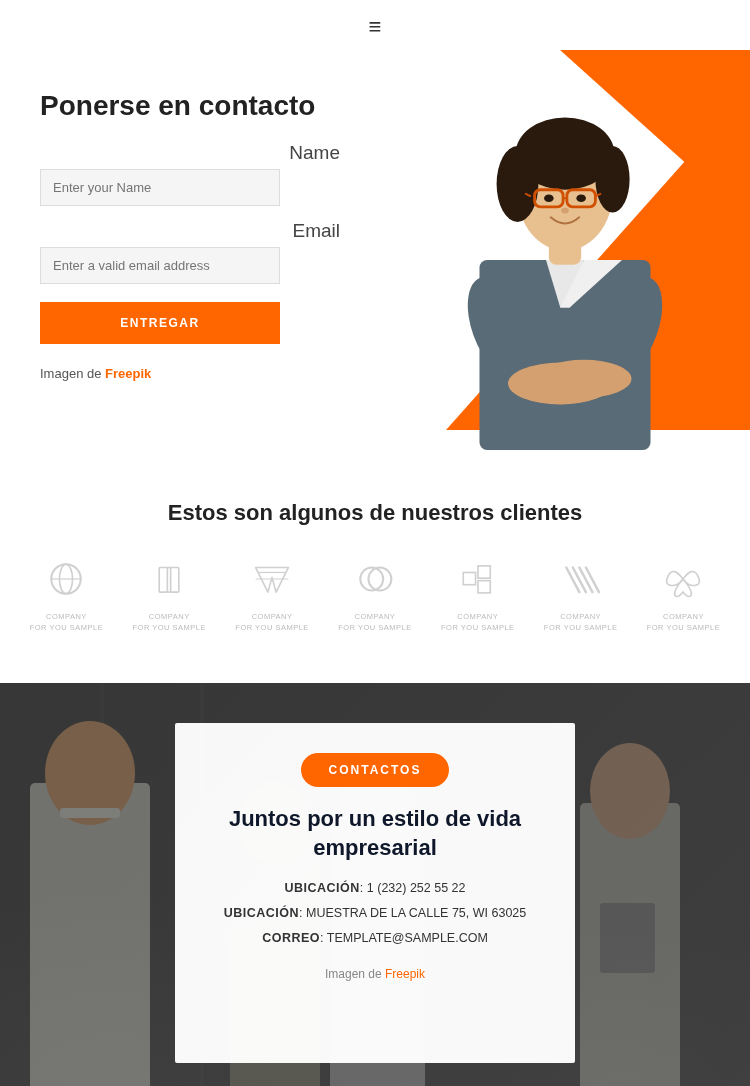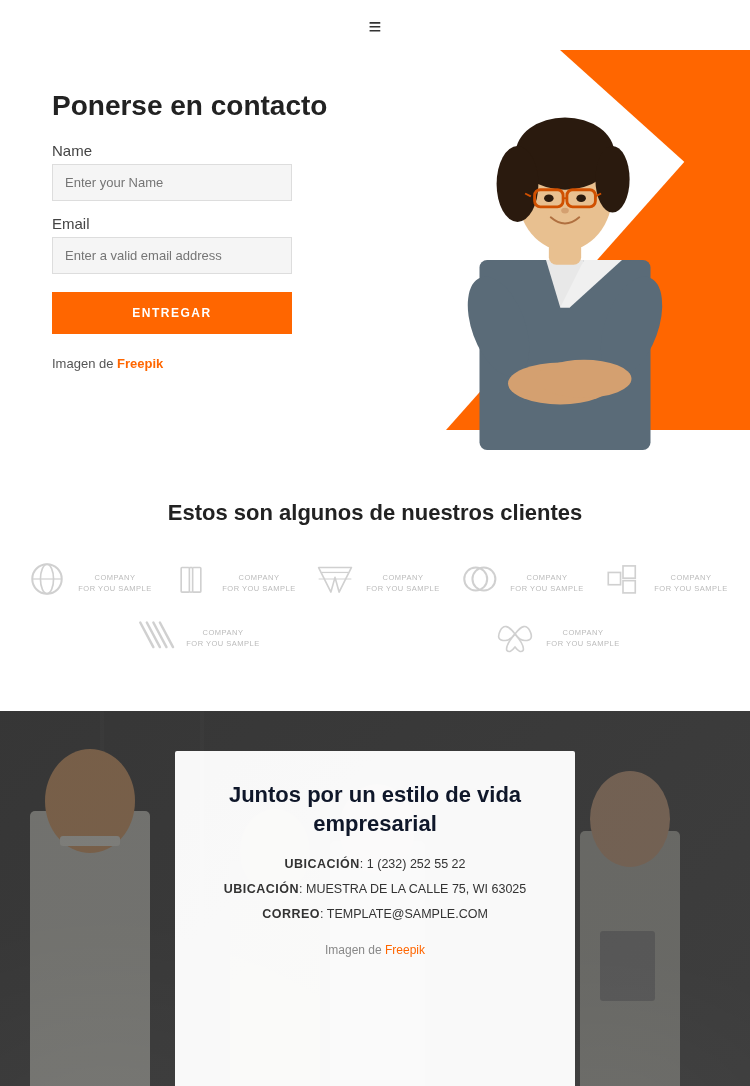--- a/index.html
+++ b/index.html
@@ -18,39 +18,40 @@
       color: #333;
       cursor: pointer;
     }
 
     
     .hero-section {
       display: flex;
       position: relative;
       min-height: 400px;
       background: #fff;
-      padding: 30px 40px 40px 52px;
+      padding: 30px 40px 40px 40px;
       overflow: hidden;
     }
     .hero-left {
       flex: 0 0 300px;
       z-index: 2;
       padding-top: 10px;
     }
     .hero-title {
       font-size: 28px;
       font-weight: 700;
       color: #222;
       margin-bottom: 20px;
     }
     .form-label {
-      font-size: 15px;
+      font-size: 19px;
       color: #444;
       margin-bottom: 5px;
       display: block;
+      text-align: right;
     }
     .form-input {
       width: 240px;
       padding: 10px 12px;
       border: 1px solid #ddd;
       background: #f5f5f5;
       font-size: 13px;
       color: #999;
       margin-bottom: 14px;
       display: block;
@@ -112,21 +113,21 @@
     }
     .clients-logos {
       display: flex;
       justify-content: space-around;
       align-items: center;
       flex-wrap: wrap;
       gap: 10px;
     }
     .client-logo {
       display: flex;
-      flex-direction: row;
+      flex-direction: column;
       align-items: center;
       gap: 6px;
       color: #aaa;
       font-size: 8px;
       letter-spacing: 0.5px;
       text-transform: uppercase;
     }
     .client-logo svg {
       width: 50px;
       height: 45px;
@@ -383,20 +384,21 @@
 
       <rect x="580" y="120" width="100" height="300" rx="5" fill="#b0b0a8"></rect>
       <ellipse cx="630" cy="108" rx="40" ry="48" fill="#c8a080"></ellipse>
 
       <rect x="600" y="220" width="55" height="70" rx="3" fill="#888"></rect>
     </svg>
   </div>
   <div class="contact-overlay"></div>
 
   <div class="contact-card">
+    <button class="contacts-btn">CONTACTOS</button>
     <h2 class="contact-heading">Juntos por un estilo de vida empresarial</h2>
     <div class="contact-info">
       <div>
         <strong>UBICACIÓN</strong>: <span>1 (232) 252 55 22</span>
       </div>
       <div>
         <strong>UBICACIÓN</strong>: <span>MUESTRA DE LA CALLE 75, WI 63025</span>
       </div>
       <div>
         <strong>CORREO</strong>: <span>TEMPLATE@SAMPLE.COM</span>

